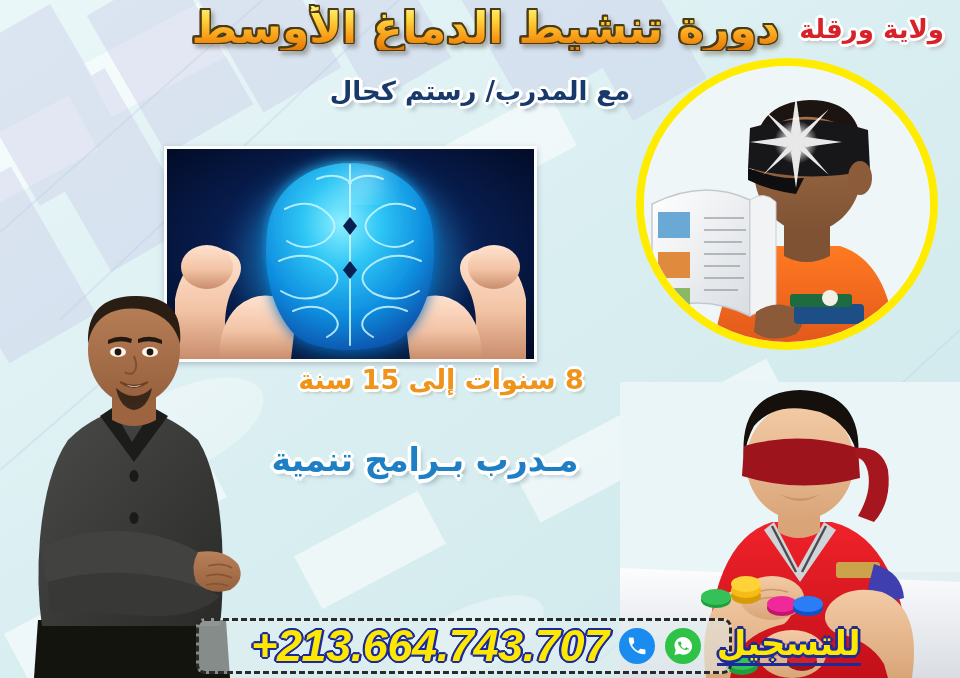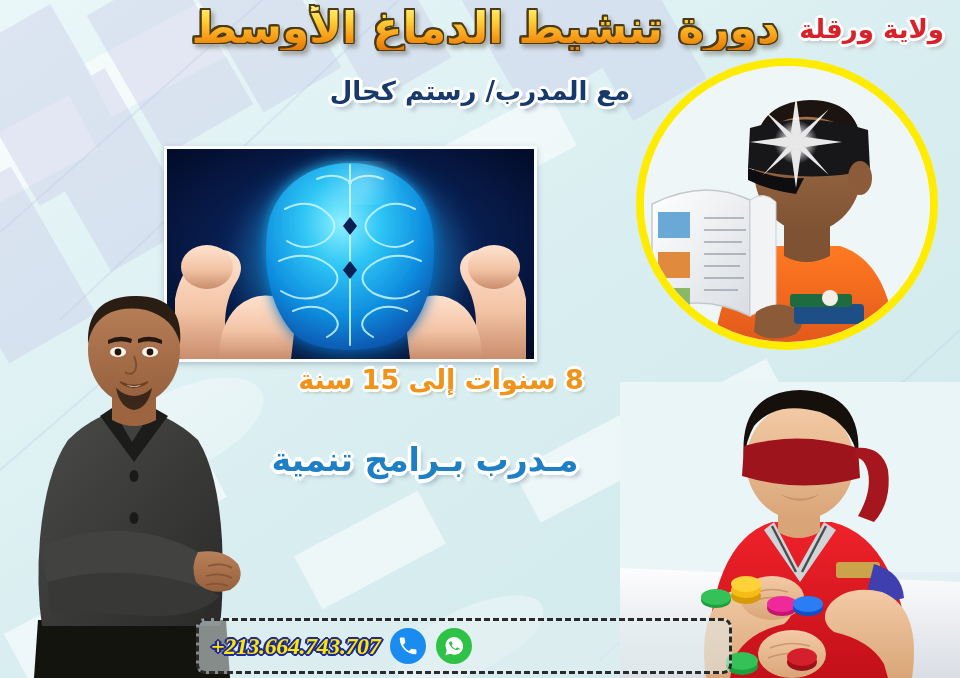--- a/index.html
+++ b/index.html
@@ -107,27 +107,28 @@
   
   #contactbar{
     position:absolute;left:196px;top:618px;width:536px;height:56px;
     border:3px dashed #2a2a2a;border-radius:9px;
     background:rgba(226,238,241,.55);
     box-sizing:border-box;
     display:flex;align-items:center;justify-content:flex-start;gap:10px;
     padding:0 12px;
   }
   #phone-number{
-    font-family:Liberation Serif, serif;
-    font-style:italic;font-weight:bold;font-size:24px;
+    font-family:Liberation Sans, sans-serif;
+    font-style:italic;font-weight:bold;font-size:45px;
     color:#ffe800;letter-spacing:-.4px;white-space:nowrap;
     text-shadow:
       1.8px 0 0 #1d2a9c,-1.8px 0 0 #1d2a9c,0 1.8px 0 #1d2a9c,0 -1.8px 0 #1d2a9c,
       1.3px 1.3px 0 #1d2a9c,-1.3px 1.3px 0 #1d2a9c,1.3px -1.3px 0 #1d2a9c,-1.3px -1.3px 0 #1d2a9c,
       2.4px 0 0 #1d2a9c,-2.4px 0 0 #1d2a9c,0 2.4px 0 #1d2a9c,0 -2.4px 0 #1d2a9c;
+    margin-left: 40px;
   }
   .circ-icon{width:36px;height:36px;border-radius:50%;flex:0 0 auto;
     display:flex;align-items:center;justify-content:center;}
   #phone-icon{background:#1a8cf0;}
   #whatsapp-icon{background:#2ec246;}
   #register-label{
     margin-left:6px;direction:rtl;white-space:nowrap;
     font-size:34px;font-weight:bold;color:#ffe800;
     border-bottom:3px solid #1d2a9c;line-height:1.05;padding-bottom:1px;
     text-shadow:
@@ -501,15 +502,16 @@
         <path fill="#ffffff" d="M6.6 10.8c1.4 2.8 3.8 5.2 6.6 6.6l2.2-2.2c.3-.3.7-.4 1.1-.2 1.2.4 2.4.6 3.7.6.6 0 1 .4 1 1V20c0 .6-.4 1-1 1C10.8 21 3 13.2 3 3.8c0-.6.4-1 1-1h3.4c.6 0 1 .4 1 1 0 1.3.2 2.5.6 3.7.1.4 0 .8-.2 1.1l-2.2 2.2z"></path>
       </svg>
     </span>
 
     <span class="circ-icon" id="whatsapp-icon">
       <svg width="24" height="24" viewBox="0 0 24 24">
         <path fill="#ffffff" d="M12 3C7.3 3 3.5 6.8 3.5 11.5c0 1.6.4 3.1 1.2 4.4L3.4 21l5.3-1.3c1.2.6 2.5 1 3.9 1 4.7 0 8.5-3.8 8.5-8.5S16.7 3 12 3zm4.6 11.9c-.2.6-1.1 1.1-1.6 1.1-.4 0-.9.1-2.9-.8-2.4-1.1-3.9-3.6-4-3.8-.1-.2-1-1.3-1-2.5S7.7 8 8 7.7c.2-.2.4-.3.6-.3h.5c.2 0 .4 0 .6.4.2.5.7 1.7.8 1.8.1.1.1.3 0 .4-.1.2-.1.3-.3.4-.1.2-.3.3-.4.5-.1.1-.3.3-.1.6.2.3.7 1.2 1.5 1.9 1 .9 1.9 1.2 2.2 1.3.3.1.4.1.6-.1.2-.2.7-.8.9-1.1.2-.3.3-.2.6-.1.2.1 1.5.7 1.7.8.3.1.4.2.5.3.1.2.1.7-.1 1.4z"></path>
       </svg>
     </span>
 
+    <span id="register-label">للتسجيل</span>
   </div>
 
 </div>
 
 </body></html>

